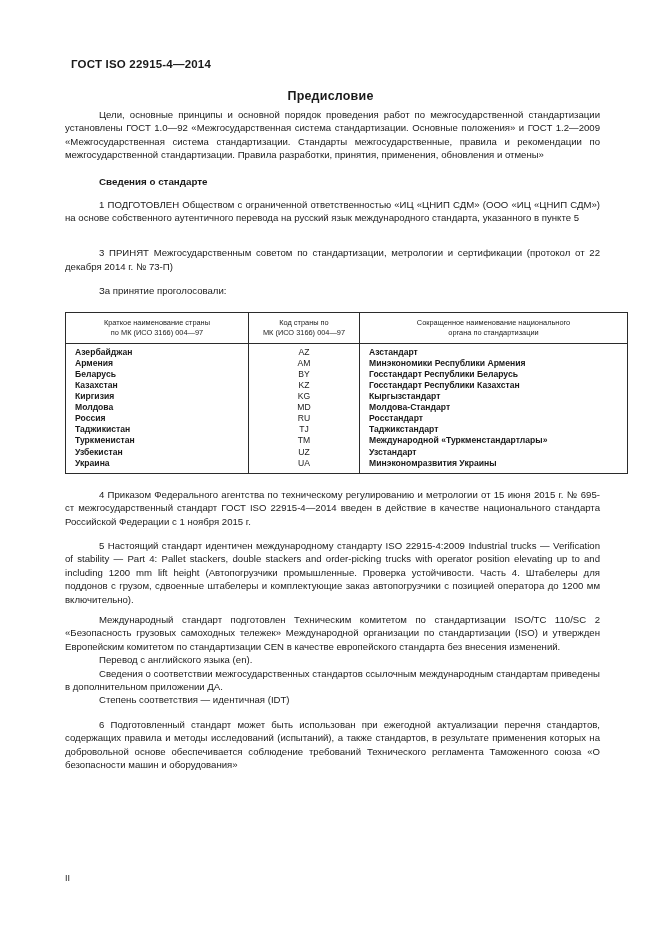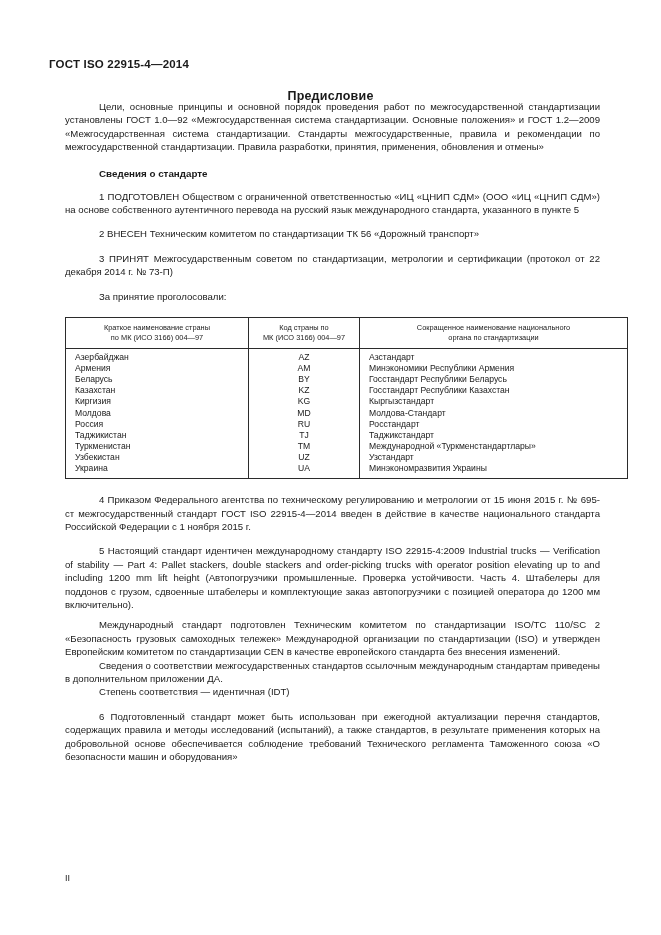--- a/index.html
+++ b/index.html
@@ -11,40 +11,40 @@
     position: relative;
     width: 661px;
     height: 935px;
     background: #ffffff;
     font-family: "Liberation Sans", sans-serif;
     color: #1a1a1a;
     overflow: hidden;
   }
   .doc-header {
     position: absolute;
-    left: 49px;
+    left: 71px;
     top: 58px;
     font-size: 11.5px;
     font-weight: bold;
     letter-spacing: 0.2px;
   }
   .section-title {
     position: absolute;
     left: 0;
     right: 0;
     top: 89px;
     text-align: center;
     font-size: 12.5px;
     font-weight: bold;
     letter-spacing: 0.2px;
   }
   .content {
     position: absolute;
     left: 65px;
-    top: 100px;
+    top: 108px;
     width: 535px;
   }
   p.para {
     margin: 0 0 0 0;
     font-size: 9.6px;
     line-height: 13.4px;
     text-align: justify;
     text-indent: 34px;
     hyphens: none;
   }
@@ -81,21 +81,21 @@
   .col-b { width: 102px; }
   .col-c { width: 259px; }
   .cellbox {
     padding: 3px 0 4px 0;
   }
   .cellbox .line {
     font-size: 8.6px;
     line-height: 11.1px;
     white-space: nowrap;
   }
-  .cellbox.left .line { padding-left: 9px; text-align: left; }
+  .cellbox.left .line { padding-left: 9px; text-align: left; font-weight: bold; }
   .cellbox.center .line { text-align: center; }
   .footer-num {
     position: absolute;
     left: 65px;
     top: 845px;
     font-size: 9px;
     margin-top: 28px;
   }
 </style>
 </head>
@@ -114,21 +114,20 @@
     <div class="gap-lg"></div>
 
     <p class="subhead">Сведения о стандарте</p>
 
     <div class="gap-md"></div>
 
     <p class="para">1  ПОДГОТОВЛЕН Обществом с ограниченной ответственностью «ИЦ «ЦНИП СДМ» (ООО «ИЦ «ЦНИП СДМ») на основе собственного аутентичного перевода на русский язык международного стандарта, указанного в пункте 5</p>
 
     <div class="gap-md"></div>
 
-    <p class="para">2  ВНЕСЕН Техническим комитетом по стандартизации ТК 56 «Дорожный транспорт»</p>
 
     <div class="gap-md"></div>
 
     <p class="para">3  ПРИНЯТ Межгосударственным советом по стандартизации, метрологии и сертификации (протокол от 22 декабря 2014 г. № 73-П)</p>
 
     <div class="gap-md"></div>
 
     <p class="para last-left">За принятие проголосовали:</p>
 
     <div class="gap-lg"></div>
@@ -206,20 +205,21 @@
     <p class="para">4  Приказом Федерального агентства по техническому регулированию и метрологии от 15 июня 2015 г. № 695-ст межгосударственный стандарт ГОСТ ISO 22915-4—2014 введен в действие в качестве национального стандарта Российской Федерации с 1 ноября 2015 г.</p>
 
     <div class="gap-md"></div>
 
     <p class="para">5  Настоящий стандарт идентичен международному стандарту ISO 22915-4:2009 Industrial trucks — Verification of stability — Part 4: Pallet stackers, double stackers and order-picking trucks with operator position elevating up to and including 1200 mm lift height (Автопогрузчики промышленные. Проверка устойчивости. Часть 4. Штабелеры для поддонов с грузом, сдвоенные штабелеры и комплектующие заказ автопогрузчики с позицией оператора до 1200 мм включительно).</p>
 
     <div class="gap-sm"></div>
 
     <p class="para">Международный стандарт подготовлен Техническим комитетом по стандартизации ISO/TC 110/SC 2 «Безопасность грузовых самоходных тележек» Международной организации по стандартизации (ISO) и утвержден Европейским комитетом по стандартизации CEN в качестве европейского стандарта без внесения изменений.</p>
 
+    <p class="para last-left">Перевод с английского языка (en).</p>
 
     <p class="para">Сведения о соответствии межгосударственных стандартов ссылочным международным стандартам приведены в дополнительном приложении ДА.</p>
 
     <p class="para last-left">Степень соответствия — идентичная (IDT)</p>
 
     <div class="gap-md"></div>
 
     <p class="para">6  Подготовленный стандарт может быть использован при ежегодной актуализации перечня стандартов, содержащих правила и методы исследований (испытаний), а также стандартов, в результате применения которых на добровольной основе обеспечивается соблюдение требований Технического регламента Таможенного союза «О безопасности машин и оборудования»</p>
 
   </div>

